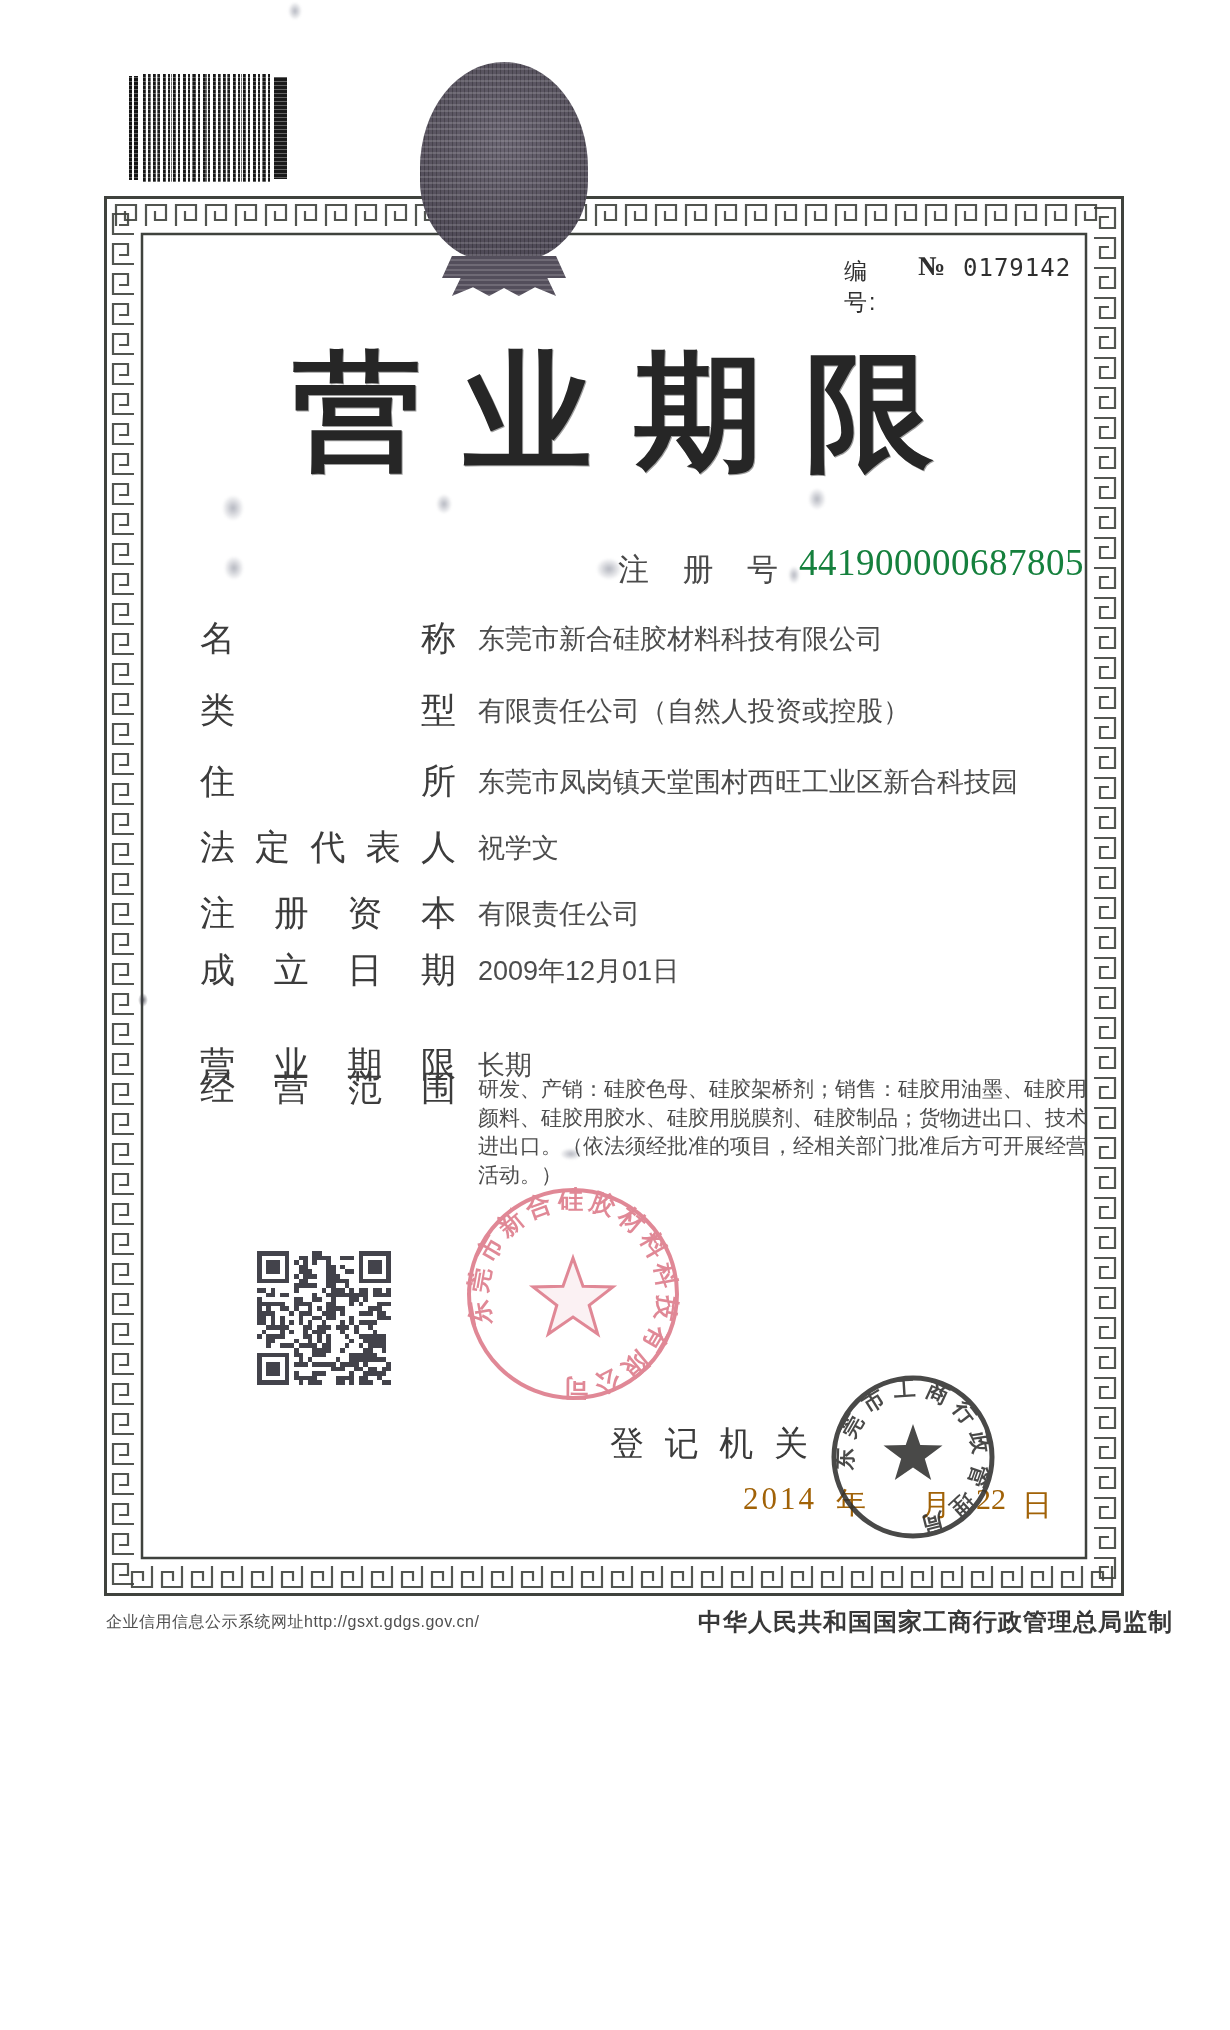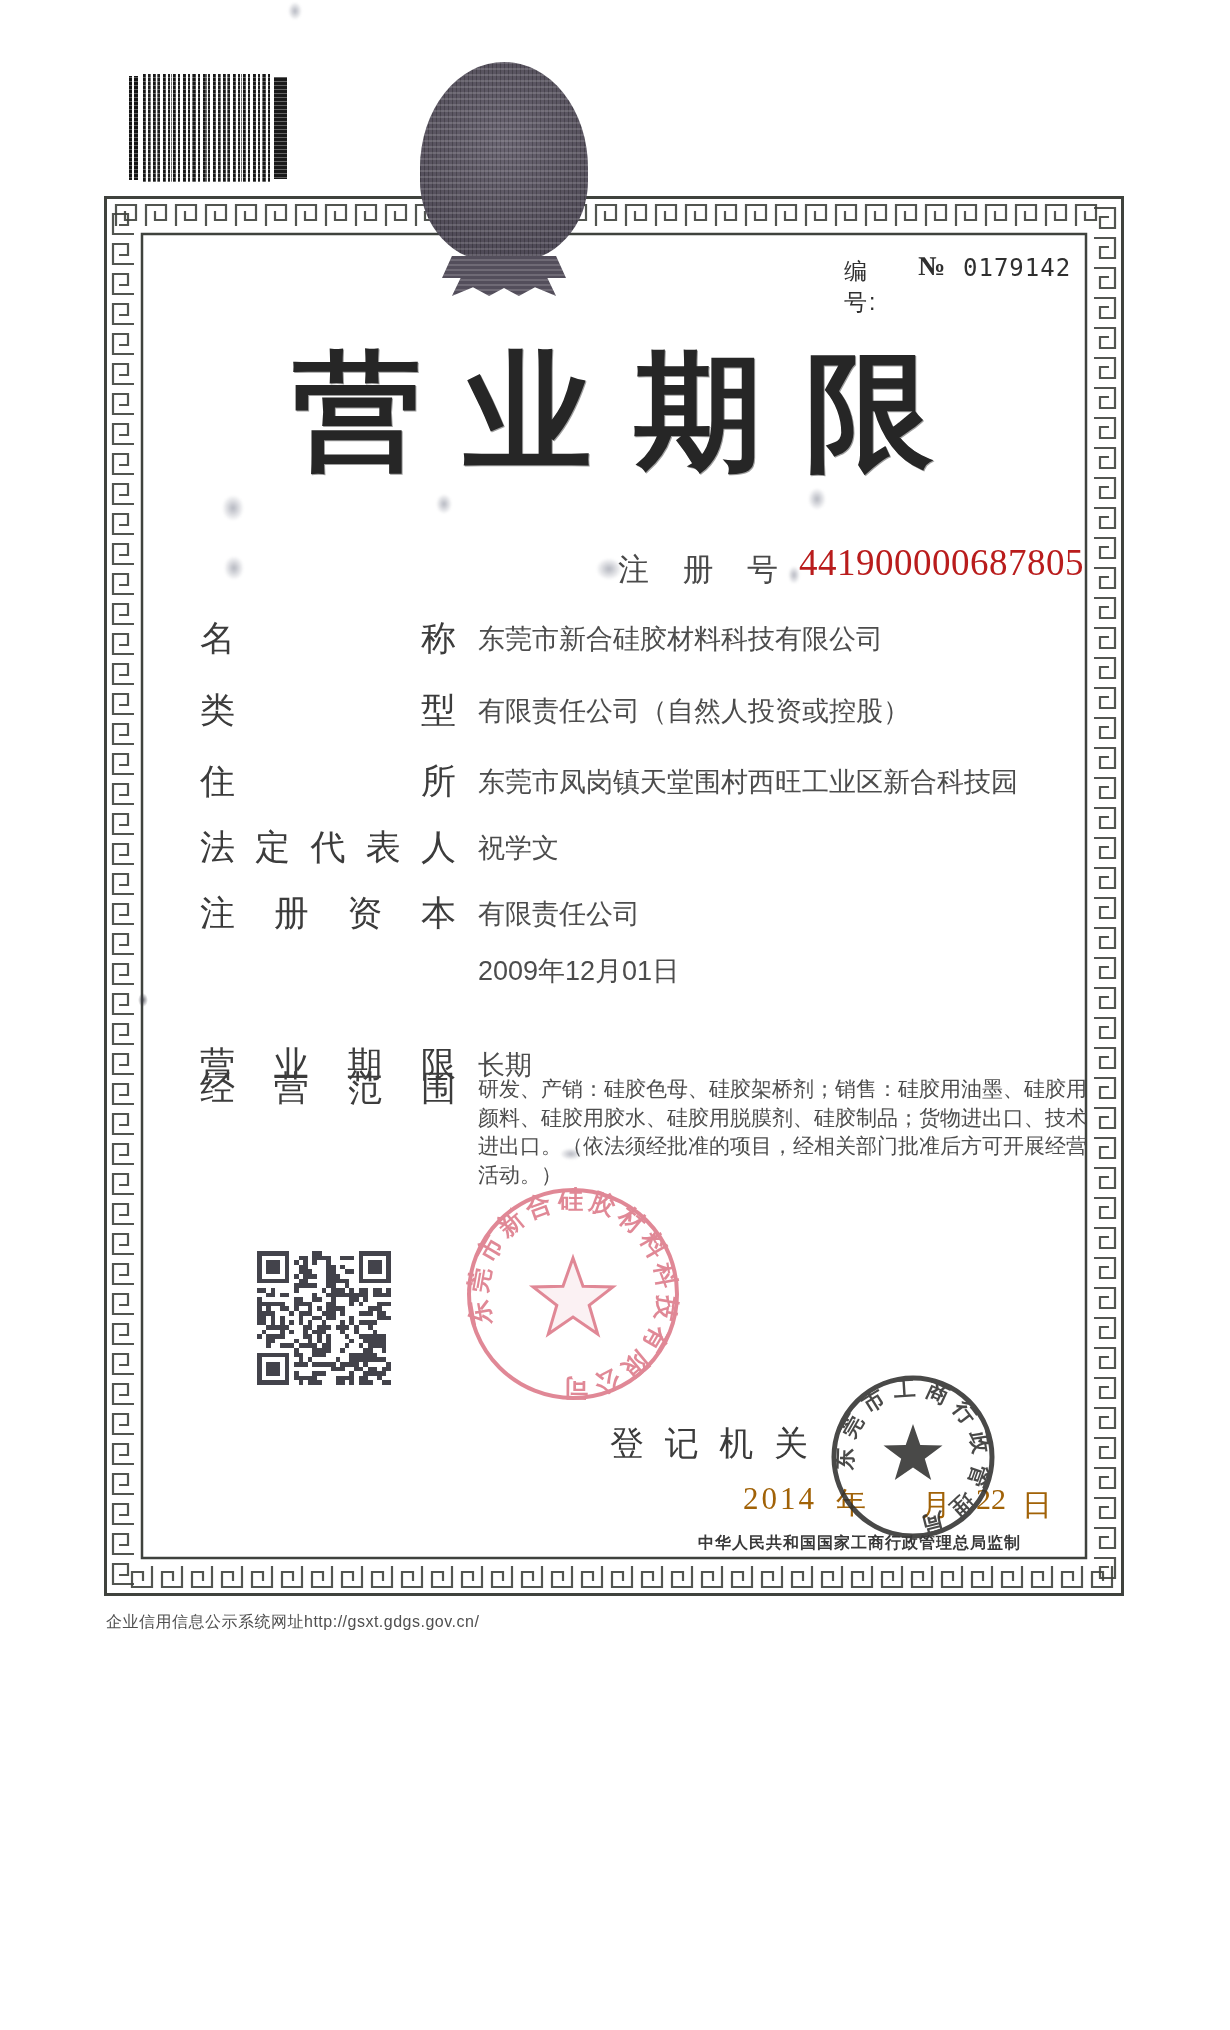--- a/index.html
+++ b/index.html
@@ -45,21 +45,21 @@
   .serial-label{position:absolute;left:0;top:6px;font-size:23px;letter-spacing:2px;}
   .serial-sym{position:absolute;left:74px;top:1px;font-family:"Liberation Serif","DejaVu Serif",serif;font-weight:700;font-size:27px;}
   .serial-num{position:absolute;left:119px;top:4px;font-family:"DejaVu Sans Mono","Liberation Mono",monospace;font-size:24px;letter-spacing:1px;}
 
   
   .title{left:293px;top:336px;width:640px;font-size:128px;line-height:152px;font-weight:900;
     color:#262626;text-align:justify;text-align-last:justify;text-shadow:1px 1px 0 rgba(80,80,80,.55);}
 
   
   .reg-label{left:618px;top:549px;width:160px;font-size:31px;color:#4a4a4a;text-align:justify;text-align-last:justify;}
-  .reg-num{left:799px;top:541px;font-family:"Liberation Serif","DejaVu Serif",serif;font-size:37px;color:#b91c1c;letter-spacing:.5px;}
+  .reg-num{left:799px;top:541px;font-family:"Liberation Serif","DejaVu Serif",serif;font-size:37px;color:#15803d;letter-spacing:.5px;}
 
   
   .row{position:absolute;left:200px;width:900px;height:50px;}
   .flabel{position:absolute;left:0;top:0;width:256px;font-size:35px;line-height:50px;color:#3c3c3c;
     text-align:justify;text-align-last:justify;}
   .fvalue{position:absolute;left:278px;top:0;width:600px;font-size:27px;line-height:52px;color:#4c4c4c;}
   .row-scope{height:120px;}
   .row-scope .fvalue{width:612px;font-size:21px;line-height:28.5px;padding-top:12px;color:#4c4c4c;}
 
   
@@ -73,21 +73,21 @@
   .registrar{left:610px;top:1421px;width:198px;font-size:34px;color:#3b3b3b;text-align:justify;text-align-last:justify;}
   .date-seg{position:absolute;color:#a16207;font-size:30px;}
   .d-year{left:743px;top:1481px;font-family:"Liberation Serif","DejaVu Serif",serif;font-size:31px;letter-spacing:3px;}
   .d-yu{left:836px;top:1483px;}
   .d-mu{left:921px;top:1485px;}
   .d-day{left:976px;top:1482px;font-family:"Liberation Serif","DejaVu Serif",serif;}
   .d-du{left:1022px;top:1485px;}
 
   
   .footer-left{left:106px;top:1612px;font-size:16px;color:#4f4f4f;letter-spacing:.5px;}
-  .footer-right{left:698px;top:1533px;font-size:16px;font-weight:700;color:#383838;letter-spacing:1px;}
+  .footer-right{left:698px;top:1606px;font-size:24px;font-weight:700;color:#383838;letter-spacing:1px;}
 
   
   .smudge{position:absolute;background:radial-gradient(closest-side,rgba(90,95,115,.45),rgba(90,95,115,0));
     filter:blur(1.2px);border-radius:50%;}
   .smudge-dark{position:absolute;background:radial-gradient(closest-side,rgba(55,55,65,.7),rgba(55,55,65,0));
     filter:blur(.6px);border-radius:50%;}
 </style>
 </head>
 <body>
 
@@ -147,20 +147,21 @@
   </div>
   <div class="row" style="top:822px">
     <div class="flabel">法定代表人</div>
     <div class="fvalue">祝学文</div>
   </div>
   <div class="row" style="top:888px">
     <div class="flabel">注册资本</div>
     <div class="fvalue">有限责任公司</div>
   </div>
   <div class="row" style="top:945px">
+    <div class="flabel">成立日期</div>
     <div class="fvalue">2009年12月01日</div>
   </div>
   <div class="row" style="top:1039px">
     <div class="flabel">营业期限</div>
     <div class="fvalue">长期</div>
   </div>
   <div class="row row-scope" style="top:1063px">
     <div class="flabel">经营范围</div>
     <div class="fvalue">研发、产销：硅胶色母、硅胶架桥剂；销售：硅胶用油墨、硅胶用颜料、硅胶用胶水、硅胶用脱膜剂、硅胶制品；货物进出口、技术进出口。（依法须经批准的项目，经相关部门批准后方可开展经营活动。）</div>
   </div>

